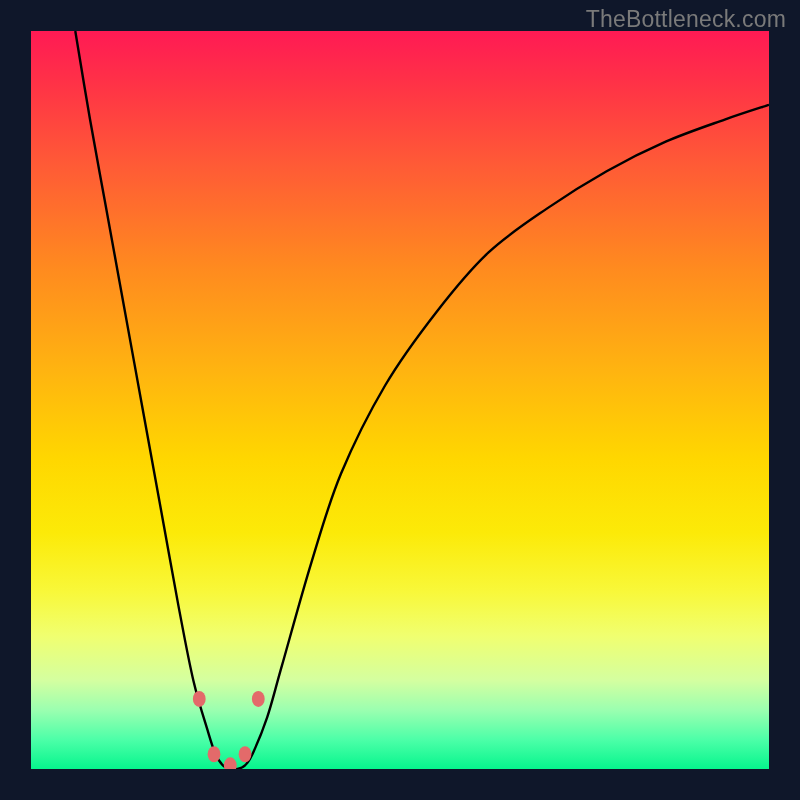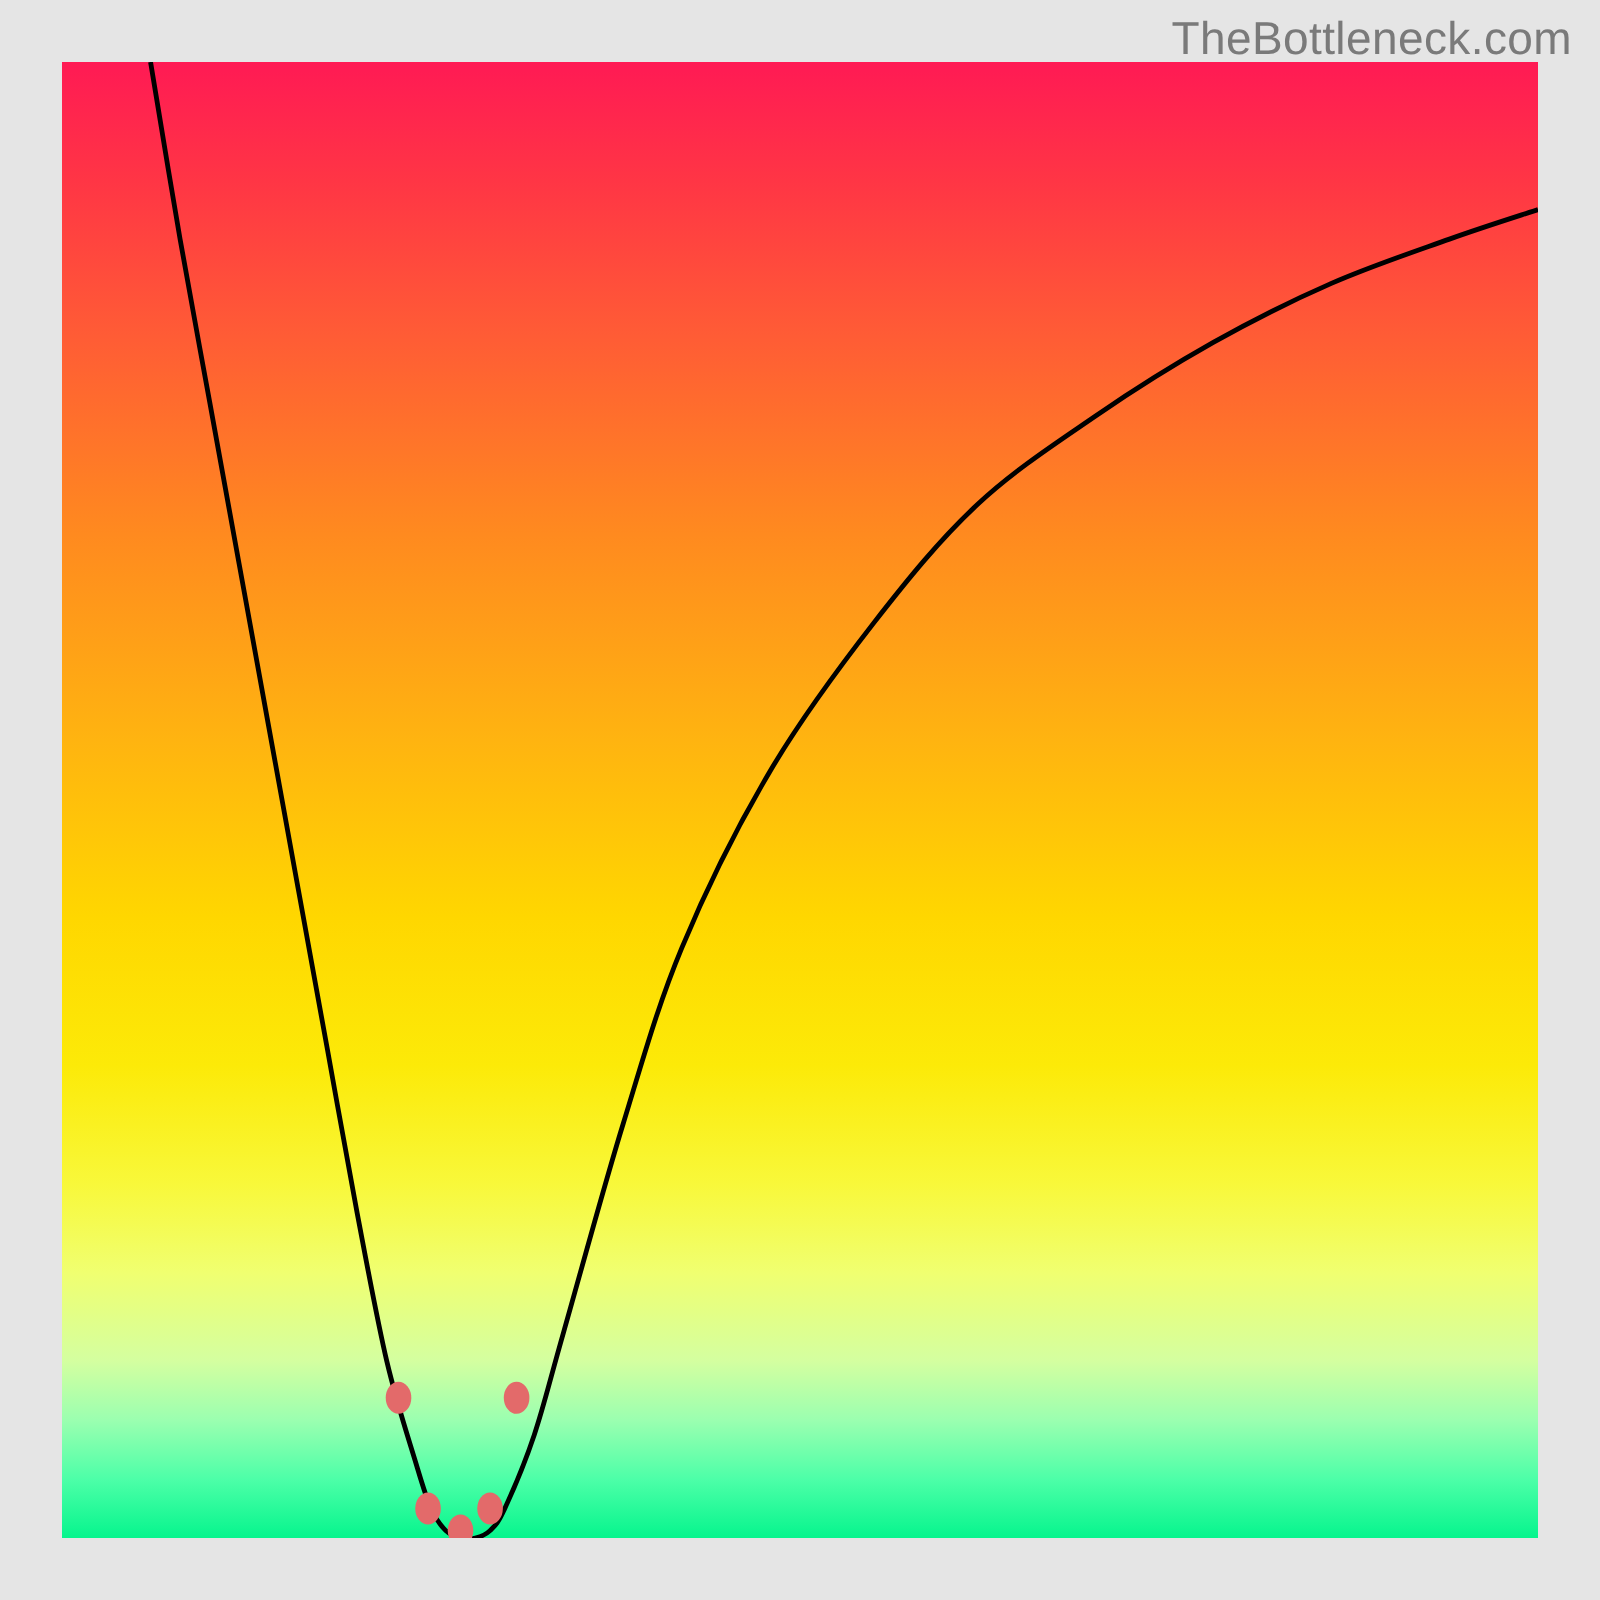--- a/index.html
+++ b/index.html
@@ -10,21 +10,21 @@
     background: #000;
     overflow: hidden;
     font-family: Arial, Helvetica, sans-serif;
   }
   .frame {
     position: absolute;
     top: 0;
     left: 0;
     width: 800px;
     height: 800px;
-    background: #e5e5e5;
+    background: #0f172a;
   }
   .plot {
     position: absolute;
     left: 31px;
     top: 31px;
     width: 738px;
     height: 738px;
     overflow: hidden;
   }
   .gradient {

